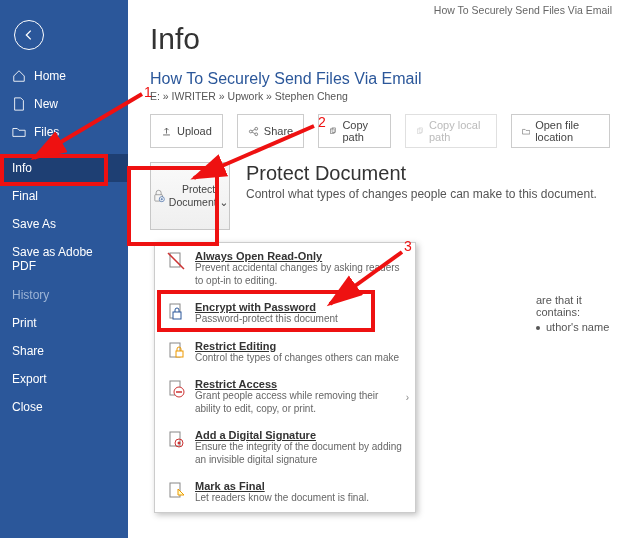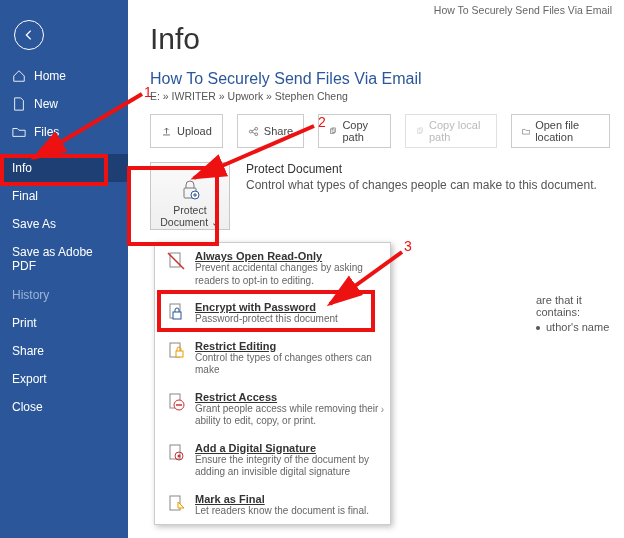--- a/index.html
+++ b/index.html
@@ -19,26 +19,26 @@
   .page-title { font-size: 30px; font-weight: 300; color: #333; margin-top: 14px; margin-bottom: 14px; }
   .doc-title { font-size: 16px; color: #2b579a; }
   .breadcrumb { font-size: 10.5px; color: #555; margin-top: 2px; margin-bottom: 12px; }
 
   .toolbar { display: flex; gap: 14px; margin-bottom: 14px; }
   .tool-btn { border: 1px solid #ccc; background: #fff; padding: 4px 10px; font-size: 11px; display: flex; align-items: center; gap: 5px; cursor: pointer; color: #444; }
   .tool-btn.disabled { color: #bbb; border-color: #e0e0e0; }
   .tool-btn svg { width: 11px; height: 11px; }
 
   .section { display: flex; gap: 16px; align-items: flex-start; }
-  .big-btn { width: 80px; height: 68px; border: 1px solid #c7c7c7; background: linear-gradient(#fafafa,#efefef); display: flex; flex-direction: column; align-items: center; justify-content: flex-end; font-size: 10.5px; color: #444; cursor: pointer; gap: 2px; }
+  .big-btn { width: 80px; height: 68px; border: 1px solid #c7c7c7; background: linear-gradient(#fafafa,#efefef); display: flex; flex-direction: row; align-items: center; justify-content: flex-end; font-size: 10.5px; color: #444; cursor: pointer; gap: 2px; }
   .big-btn svg { width: 24px; height: 24px; }
-  .section-text h3 { font-size: 12px; font-weight: 400; color: #333; margin-bottom: 2px; }
+  .section-text h3 { font-size: 20px; font-weight: 400; color: #333; margin-bottom: 2px; }
   .section-text p { font-size: 12px; color: #555; }
 
-  .dropdown { position: absolute; top: 242px; left: 154px; width: 237px; background: #fff; border: 1px solid #ccc; box-shadow: 2px 2px 6px rgba(0,0,0,0.25); }
+  .dropdown { position: absolute; top: 242px; left: 154px; width: 262px; background: #fff; border: 1px solid #ccc; box-shadow: 2px 2px 6px rgba(0,0,0,0.25); }
   .dd-item { display: flex; gap: 8px; padding: 7px 10px; cursor: pointer; align-items: flex-start; position: relative; }
   .dd-icon { width: 22px; height: 22px; flex-shrink: 0; display: flex; align-items: center; justify-content: center; }
   .dd-icon svg { width: 20px; height: 20px; }
   .dd-text .t { font-size: 11px; font-weight: 600; text-decoration: underline; color: #333; }
   .dd-text .s { font-size: 10px; color: #666; line-height: 1.25; }
   .dd-item .chev { position: absolute; right: 6px; top: 50%; transform: translateY(-50%); font-size: 10px; color: #888; }
 
   .props { position: absolute; left: 408px; top: 294px; font-size: 11px; color: #555; }
   .props .line { margin-bottom: 3px; }
   .bullet { display: inline-block; width: 4px; height: 4px; background: #555; border-radius: 50%; margin-right: 6px; vertical-align: middle; }

